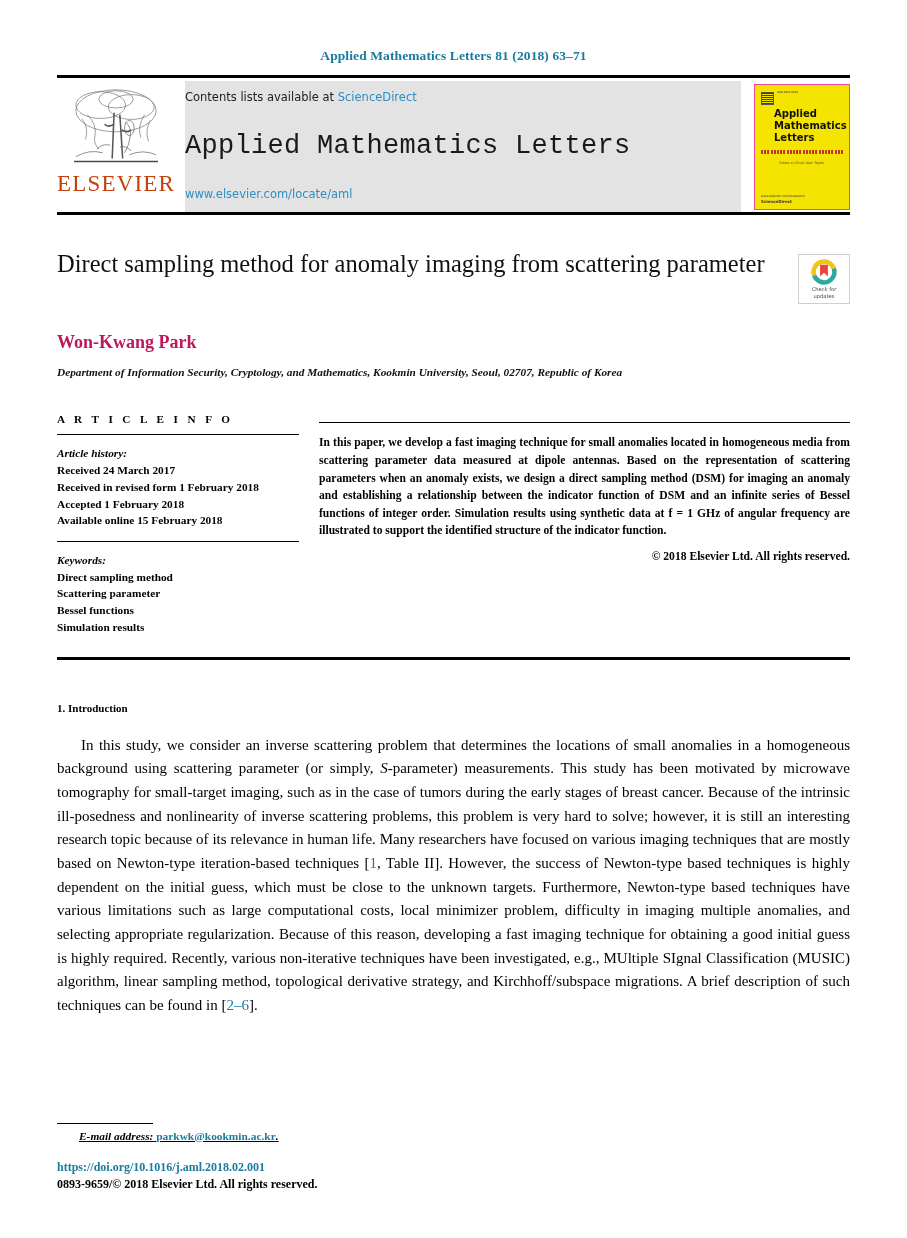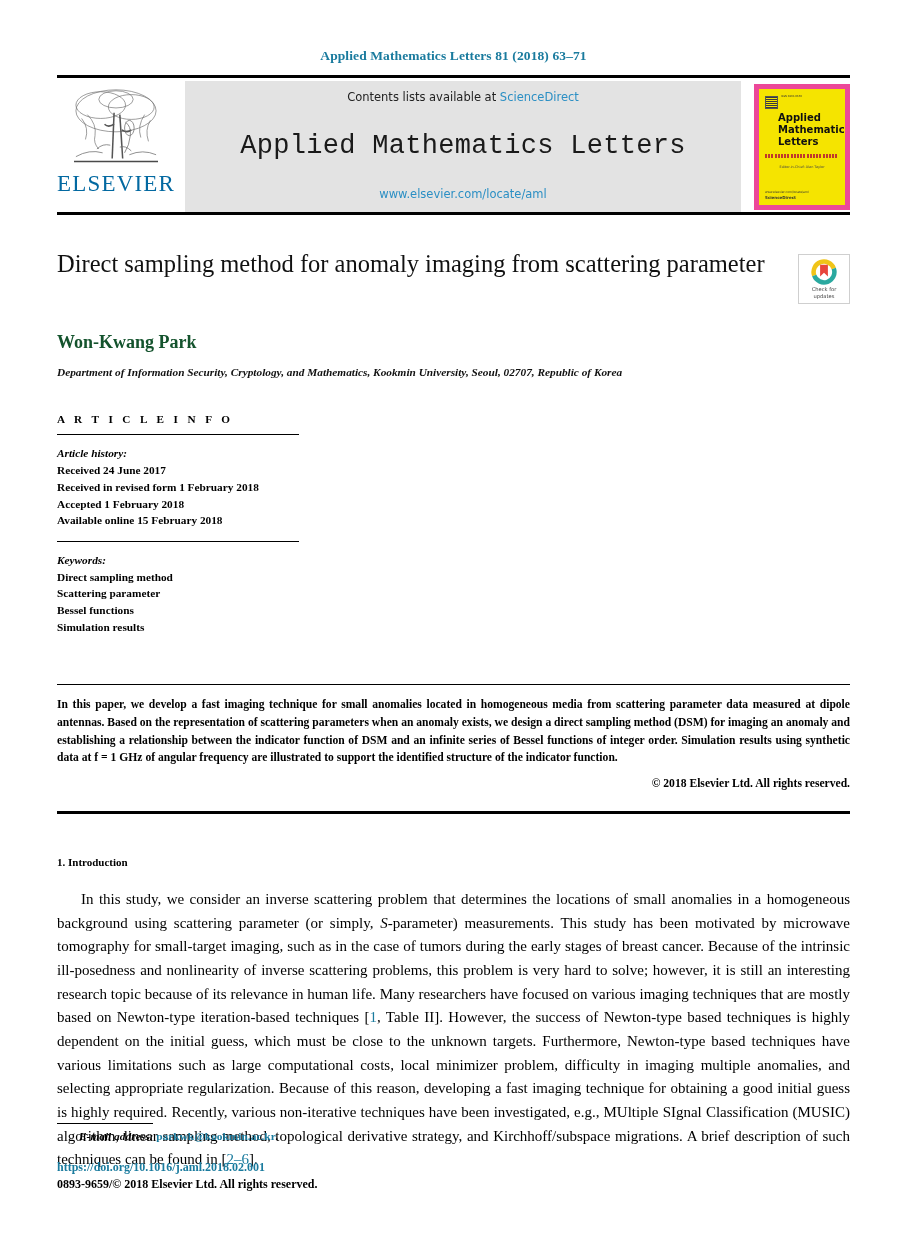--- a/index.html
+++ b/index.html
@@ -61,33 +61,32 @@
     align-items: center;
     justify-content: flex-start;
     padding-top: 5px;
     box-sizing: border-box;
   }
   .elsevier-tree {
     width: 96px;
     height: 84px;
   }
   .elsevier-word {
-    color: #0369a1;
+    color: #c2410c;
     font-family: "Liberation Serif", serif;
     font-size: 23px;
     letter-spacing: 1.2px;
     line-height: 1;
     margin-top: 2px;
   }
   .masthead-center {
     flex: 1 1 auto;
     background: #e3e3e3;
     display: flex;
     flex-direction: column;
-    align-items: center;
     justify-content: space-between;
     padding: 9px 0 11px 0;
     box-sizing: border-box;
     margin: 0 10px;
   }
   .contents-line {
     font-family: "DejaVu Sans", "Liberation Sans", sans-serif;
     font-size: 11.5px;
     color: #222;
   }
@@ -109,21 +108,21 @@
     width: 99px;
     flex: 0 0 99px;
     display: flex;
     align-items: center;
     justify-content: flex-end;
   }
   .cover-thumb {
     width: 96px;
     height: 126px;
     background: #f5e400;
-    border: 5px solid #ec4899;
+    border: 1px solid #ec4899;
     box-sizing: border-box;
     position: relative;
     padding: 7px 6px;
     font-family: "DejaVu Sans", "Liberation Sans", sans-serif;
     overflow: hidden;
   }
   .cover-toprow {
     display: flex;
     align-items: flex-start;
     gap: 3px;
@@ -208,37 +207,36 @@
     color: #444;
     text-align: center;
     line-height: 1.25;
     margin-top: 1px;
   }
 
   .author {
     font-size: 18px;
     font-weight: bold;
     margin-top: 28px;
-    color: #14532d;
+    color: #be185d;
   }
   .affiliation {
     font-style: italic;
     font-weight: bold;
     font-size: 11.3px;
     line-height: 1.45;
     margin-top: 11px;
     max-width: 700px;
     color: #111;
   }
 
   
   .info-abstract {
     display: flex;
     margin-top: 33px;
-    flex-direction: column;
   }
   .col-info {
     flex: 0 0 262px;
     width: 262px;
     padding-right: 20px;
     box-sizing: border-box;
   }
   .col-abstract {
     flex: 1 1 auto;
   }
@@ -313,20 +311,21 @@
     border: 0;
     border-top: 1px solid #000;
     width: 96px;
     margin: 0 0 6px 0;
   }
   .foot-email {
     font-size: 11.4px;
     font-style: italic;
     font-weight: bold;
     text-indent: 22px;
+    text-decoration: underline;
   }
   .foot-email .addr {
     color: #1a7b9e;
     font-style: normal;
   }
   .foot-doi {
     margin-top: 18px;
     font-size: 12px;
     font-weight: bold;
     color: #1a7b9e;
@@ -430,21 +429,21 @@
   <div class="author">Won-Kwang Park</div>
   <div class="affiliation">Department of Information Security, Cryptology, and Mathematics, Kookmin University, Seoul, 02707, Republic of Korea</div>
 
   <div class="info-abstract">
 
     <div class="col-info">
       <div class="sechead">A R T I C L E   I N F O</div>
       <hr class="rule-thin">
       <div class="info-group">
         <div class="gtitle">Article history:</div>
-        <div>Received 24 June 2017</div>
+        <div>Received 24 March 2017</div>
         <div>Received in revised form 1 February 2018</div>
         <div>Accepted 1 February 2018</div>
         <div>Available online 15 February 2018</div>
       </div>
       <hr class="info-sep">
       <div class="info-group">
         <div class="gtitle">Keywords:</div>
         <div>Direct sampling method</div>
         <div>Scattering parameter</div>
         <div>Bessel functions</div>

